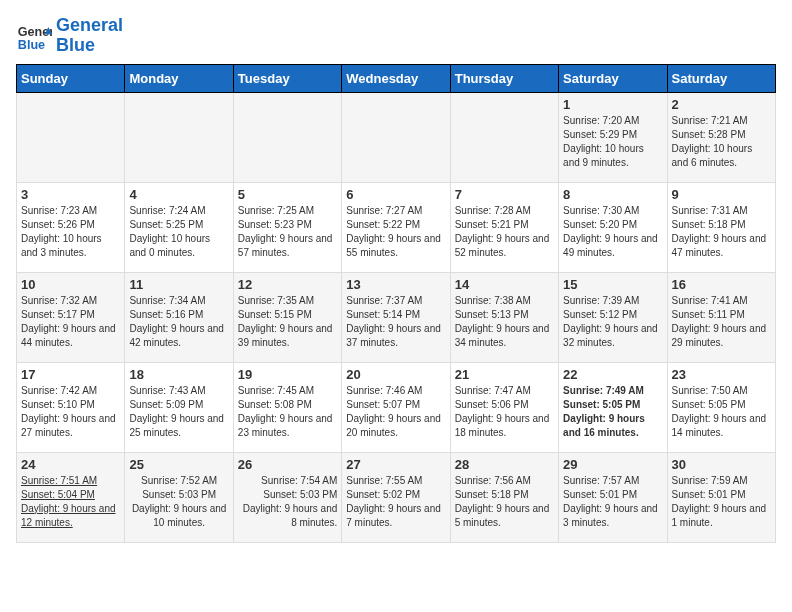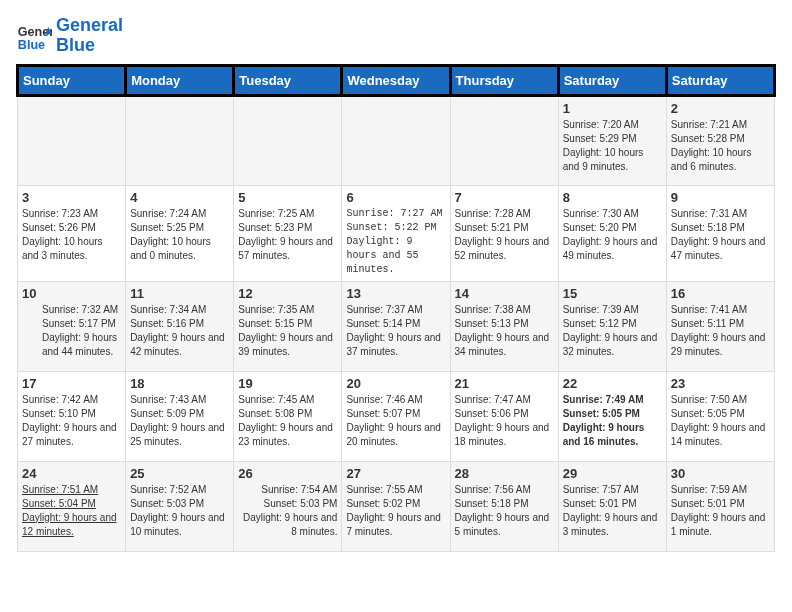--- a/index.html
+++ b/index.html
@@ -49,21 +49,21 @@
       border-collapse: collapse;
       table-layout: fixed;
     }
     thead tr th {
       background-color: #1a6bbf;
       color: #fff;
       font-size: 13px;
       font-weight: bold;
       padding: 6px 4px;
       text-align: left;
-      border: 3px solid #000000;
+      border: 1px solid #000000;
     }
     tbody tr td {
       vertical-align: top;
       font-size: 11px;
       color: #333;
       padding: 4px 4px;
       border: 1px solid #ddd;
       height: 90px;
     }
     tbody tr:nth-child(odd) td {
@@ -152,21 +152,21 @@
 Daylight: 10 hours and 0 minutes.</div>
         </td>
         <td>
           <span class="day-number">5</span>
           <div class="day-info" style="white-space: pre-line;">Sunrise: 7:25 AM
 Sunset: 5:23 PM
 Daylight: 9 hours and 57 minutes.</div>
         </td>
         <td>
           <span class="day-number">6</span>
-          <div class="day-info" style="white-space: pre-line; font-family: Liberation Mono, monospace;">Sunrise: 7:27 AM
+          <div class="day-info" style="white-space: pre-line;">Sunrise: 7:27 AM
 Sunset: 5:22 PM
 Daylight: 9 hours and 55 minutes.</div>
         </td>
         <td>
           <span class="day-number">7</span>
           <div class="day-info" style="white-space: pre-line;">Sunrise: 7:28 AM
 Sunset: 5:21 PM
 Daylight: 9 hours and 52 minutes.</div>
         </td>
         <td>
@@ -178,21 +178,21 @@
         <td>
           <span class="day-number">9</span>
           <div class="day-info" style="white-space: pre-line;">Sunrise: 7:31 AM
 Sunset: 5:18 PM
 Daylight: 9 hours and 47 minutes.</div>
         </td>
       </tr>
       <tr>
         <td>
           <span class="day-number">10</span>
-          <div class="day-info" style="white-space: pre-line; margin-left: 20px;">Sunrise: 7:32 AM
+          <div class="day-info" style="white-space: pre-line;">Sunrise: 7:32 AM
 Sunset: 5:17 PM
 Daylight: 9 hours and 44 minutes.</div>
         </td>
         <td>
           <span class="day-number">11</span>
           <div class="day-info" style="white-space: pre-line;">Sunrise: 7:34 AM
 Sunset: 5:16 PM
 Daylight: 9 hours and 42 minutes.</div>
         </td>
         <td>
@@ -272,21 +272,21 @@
       </tr>
       <tr>
         <td>
           <span class="day-number">24</span>
           <div class="day-info" style="white-space: pre-line; text-decoration: underline;">Sunrise: 7:51 AM
 Sunset: 5:04 PM
 Daylight: 9 hours and 12 minutes.</div>
         </td>
         <td>
           <span class="day-number">25</span>
-          <div class="day-info" style="white-space: pre-line;">Sunrise: 7:52 AM
+          <div class="day-info" style="white-space: pre-line; text-align: center;">Sunrise: 7:52 AM
 Sunset: 5:03 PM
 Daylight: 9 hours and 10 minutes.</div>
         </td>
         <td>
           <span class="day-number">26</span>
           <div class="day-info" style="white-space: pre-line; text-align: right;">Sunrise: 7:54 AM
 Sunset: 5:03 PM
 Daylight: 9 hours and 8 minutes.</div>
         </td>
         <td>

